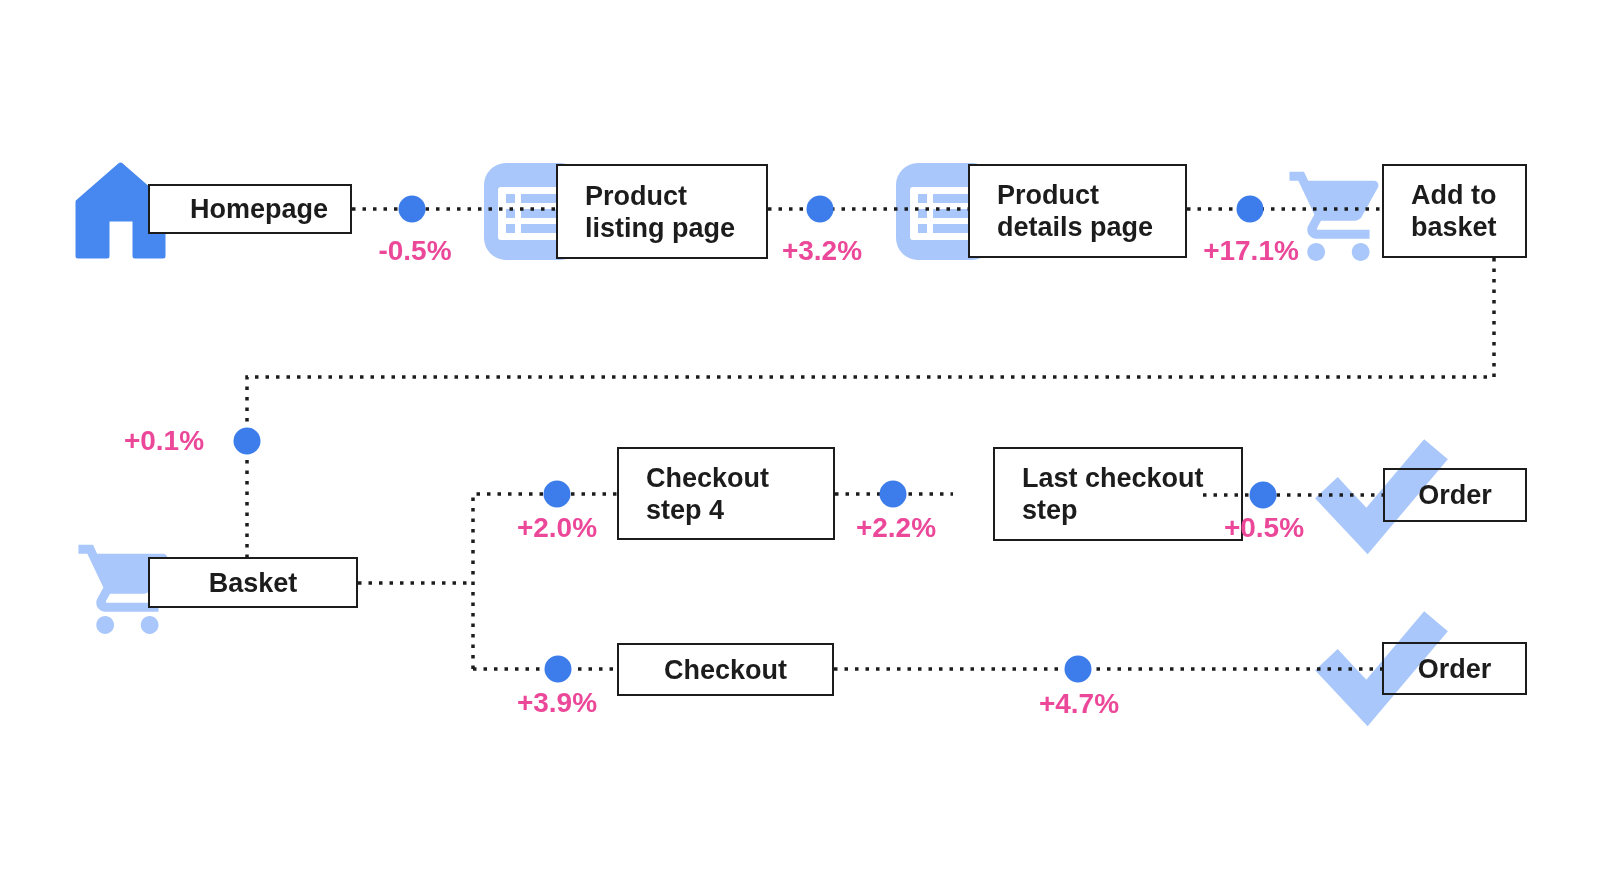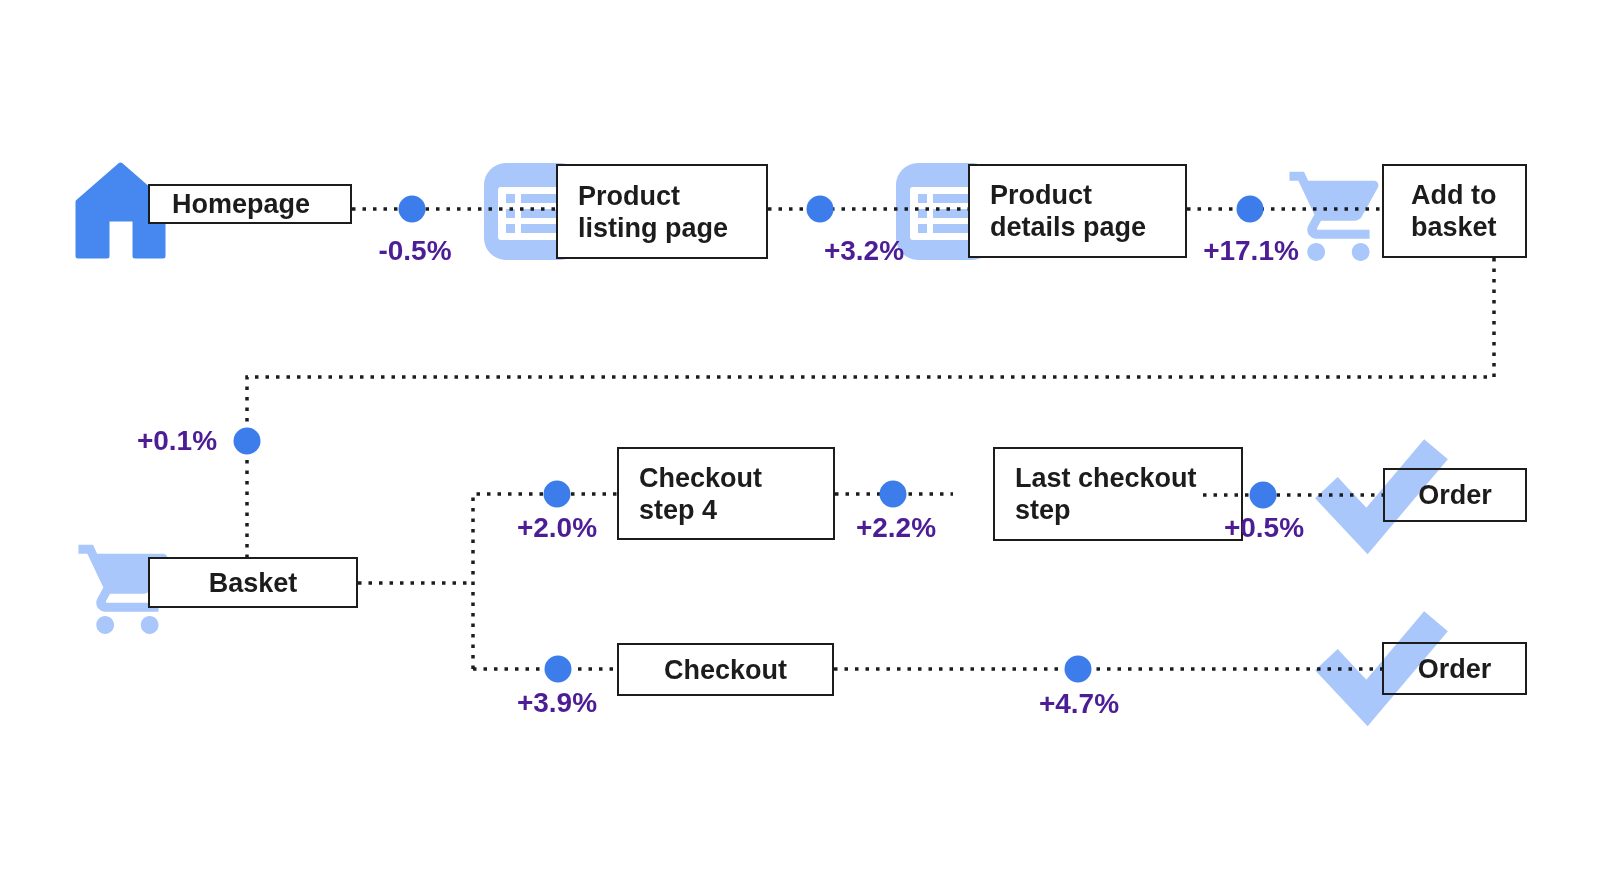--- a/index.html
+++ b/index.html
@@ -8,26 +8,26 @@
     font-family:"Liberation Sans","DejaVu Sans",sans-serif;color:#1c1c1c;
   }
   svg.layer{position:absolute;left:0;top:0;}
   #base-layer{z-index:1;}
   #front-layer{z-index:20;}
   .box{
     position:absolute;background:#ffffff;border:2px solid #1c1c1c;box-sizing:border-box;
     display:flex;flex-direction:column;justify-content:center;
     font-weight:700;font-size:27px;line-height:32px;z-index:10;
   }
-  .box.pad{padding-left:20px;align-items:flex-start;}
+  .box.pad{padding-left:27px;align-items:flex-start;}
   .box.center{align-items:center;text-align:left;}
   .box.ghost{background:transparent;z-index:30;}
   .pct{
     position:absolute;transform:translateX(-50%);white-space:nowrap;
-    font-weight:700;font-size:28px;z-index:15;color:#4c1d95;
+    font-weight:700;font-size:28px;z-index:15;color:#ec4899;
   }
   .pct.vcenter{transform:translate(-50%,-50%);}
 </style>
 </head>
 <body>
 
 <div class="canvas">
 
   <svg id="base-layer" class="layer" width="1601" height="874" viewBox="0 0 1601 874">
 
@@ -59,21 +59,21 @@
 
     <g transform="translate(1285,163) scale(4.45)">
       <path fill="#A9C7FA" d="M7 18c-1.1 0-1.99.9-1.99 2S5.9 22 7 22s2-.9 2-2-.9-2-2-2zM1 2v2h2l3.6 7.59-1.35 2.45c-.16.28-.25.61-.25.96 0 1.1.9 2 2 2h12v-2H7.42c-.14 0-.25-.11-.25-.25l.03-.12.9-1.63h7.45c.75 0 1.41-.41 1.75-1.03l3.58-6.49c.08-.14.12-.31.12-.49 0-.55-.45-1-1-1H5.21l-.94-2H1zm16 16c-1.1 0-1.99.9-1.99 2s.89 2 1.99 2 2-.9 2-2-.9-2-2-2z"></path>
     </g>
 
     <g transform="translate(74,536) scale(4.45)">
       <path fill="#A9C7FA" d="M7 18c-1.1 0-1.99.9-1.99 2S5.9 22 7 22s2-.9 2-2-.9-2-2-2zM1 2v2h2l3.6 7.59-1.35 2.45c-.16.28-.25.61-.25.96 0 1.1.9 2 2 2h12v-2H7.42c-.14 0-.25-.11-.25-.25l.03-.12.9-1.63h7.45c.75 0 1.41-.41 1.75-1.03l3.58-6.49c.08-.14.12-.31.12-.49 0-.55-.45-1-1-1H5.21l-.94-2H1zm16 16c-1.1 0-1.99.9-1.99 2s.89 2 1.99 2 2-.9 2-2-.9-2-2-2z"></path>
     </g>
   </svg>
 
-  <div class="box pad" style="left:148px;top:184px;width:204px;height:40px;padding-left:22px;">
+  <div class="box pad" style="left:148px;top:184px;width:204px;height:50px;padding-left:40px;">
     <span>Homepage</span>
   </div>
 
   <div class="box pad" style="left:556px;top:164px;width:212px;height:95px;">
     <span>Product</span>
     <span>listing page</span>
   </div>
 
   <div class="box pad" style="left:968px;top:164px;width:219px;height:94px;">
     <span>Product</span>
@@ -139,22 +139,22 @@
   </svg>
 
   <div class="box center ghost" style="left:1383px;top:468px;width:144px;height:54px;">
     <span>Order</span>
   </div>
   <div class="box center ghost" style="left:1382px;top:642px;width:145px;height:53px;">
     <span>Order</span>
   </div>
 
   <div class="pct" style="left:415px;top:235px;">-0.5%</div>
-  <div class="pct" style="left:864px;top:235px;">+3.2%</div>
+  <div class="pct" style="left:822px;top:235px;">+3.2%</div>
   <div class="pct" style="left:1251px;top:235px;">+17.1%</div>
-  <div class="pct vcenter" style="left:177px;top:441px;">+0.1%</div>
+  <div class="pct vcenter" style="left:164px;top:441px;">+0.1%</div>
   <div class="pct" style="left:557px;top:512px;">+2.0%</div>
   <div class="pct" style="left:896px;top:512px;">+2.2%</div>
   <div class="pct" style="left:1264px;top:512px;">+0.5%</div>
   <div class="pct" style="left:557px;top:687px;">+3.9%</div>
   <div class="pct" style="left:1079px;top:688px;">+4.7%</div>
 
 </div>
 
 </body></html>

